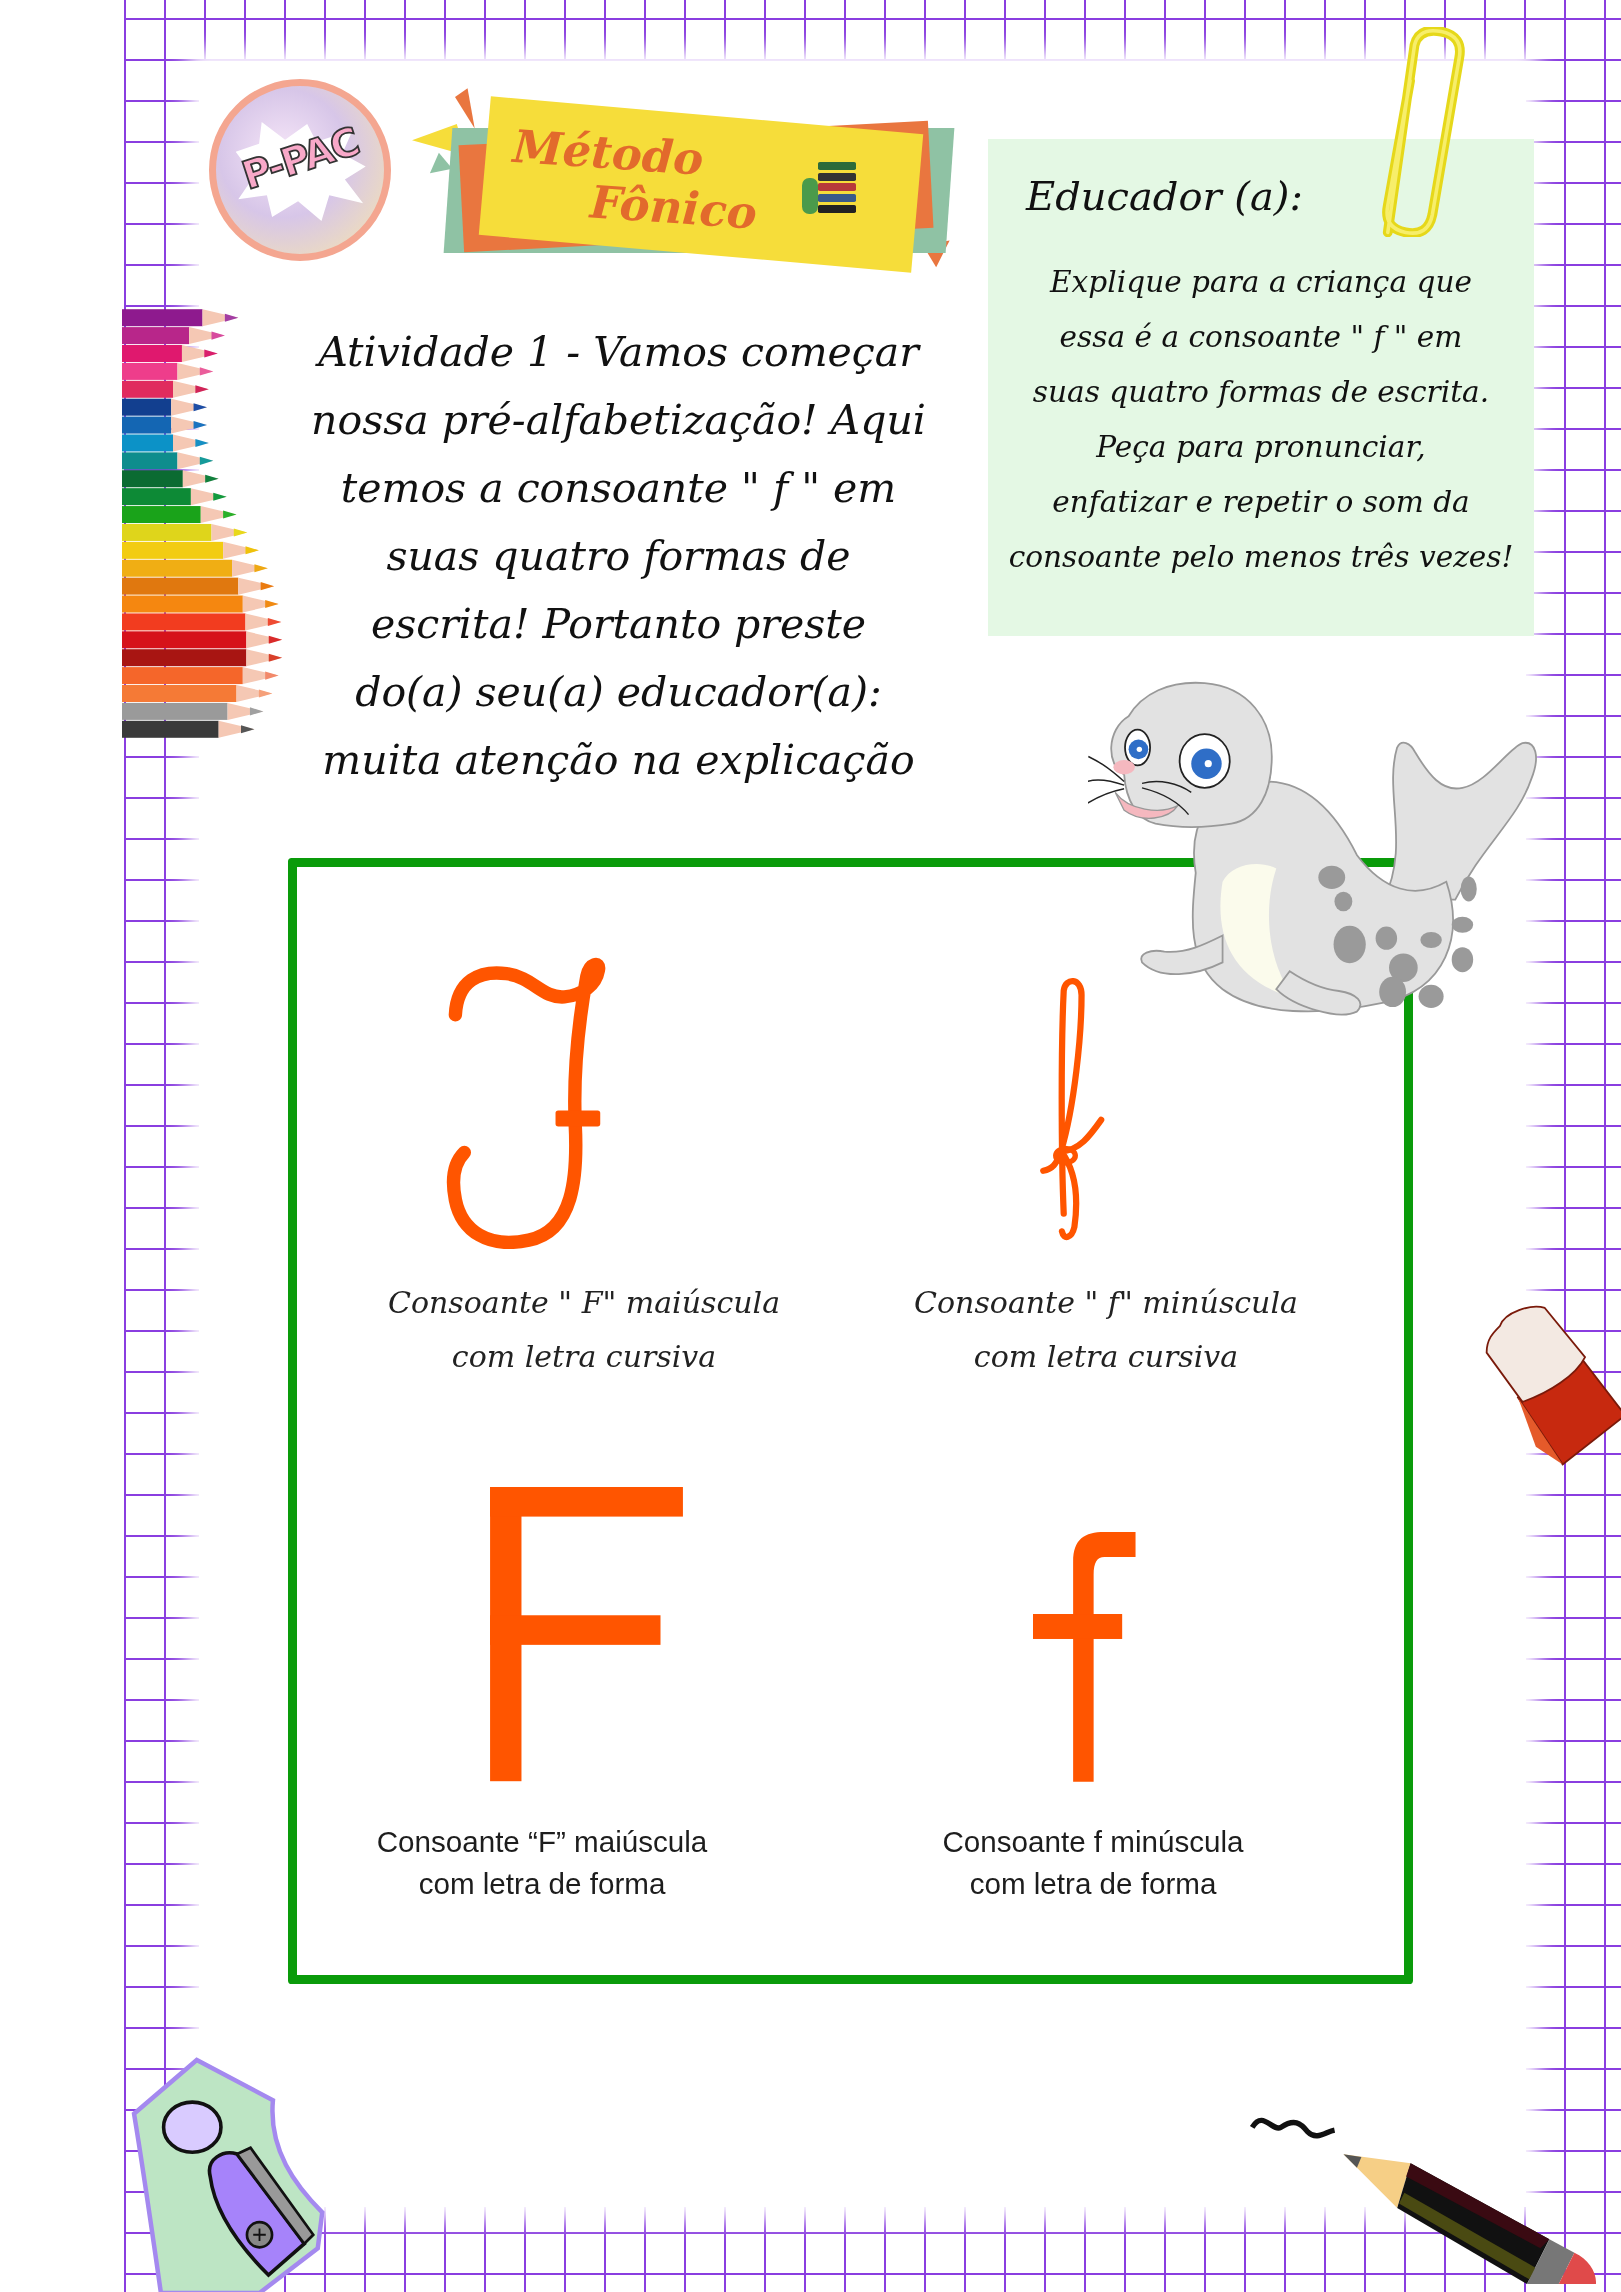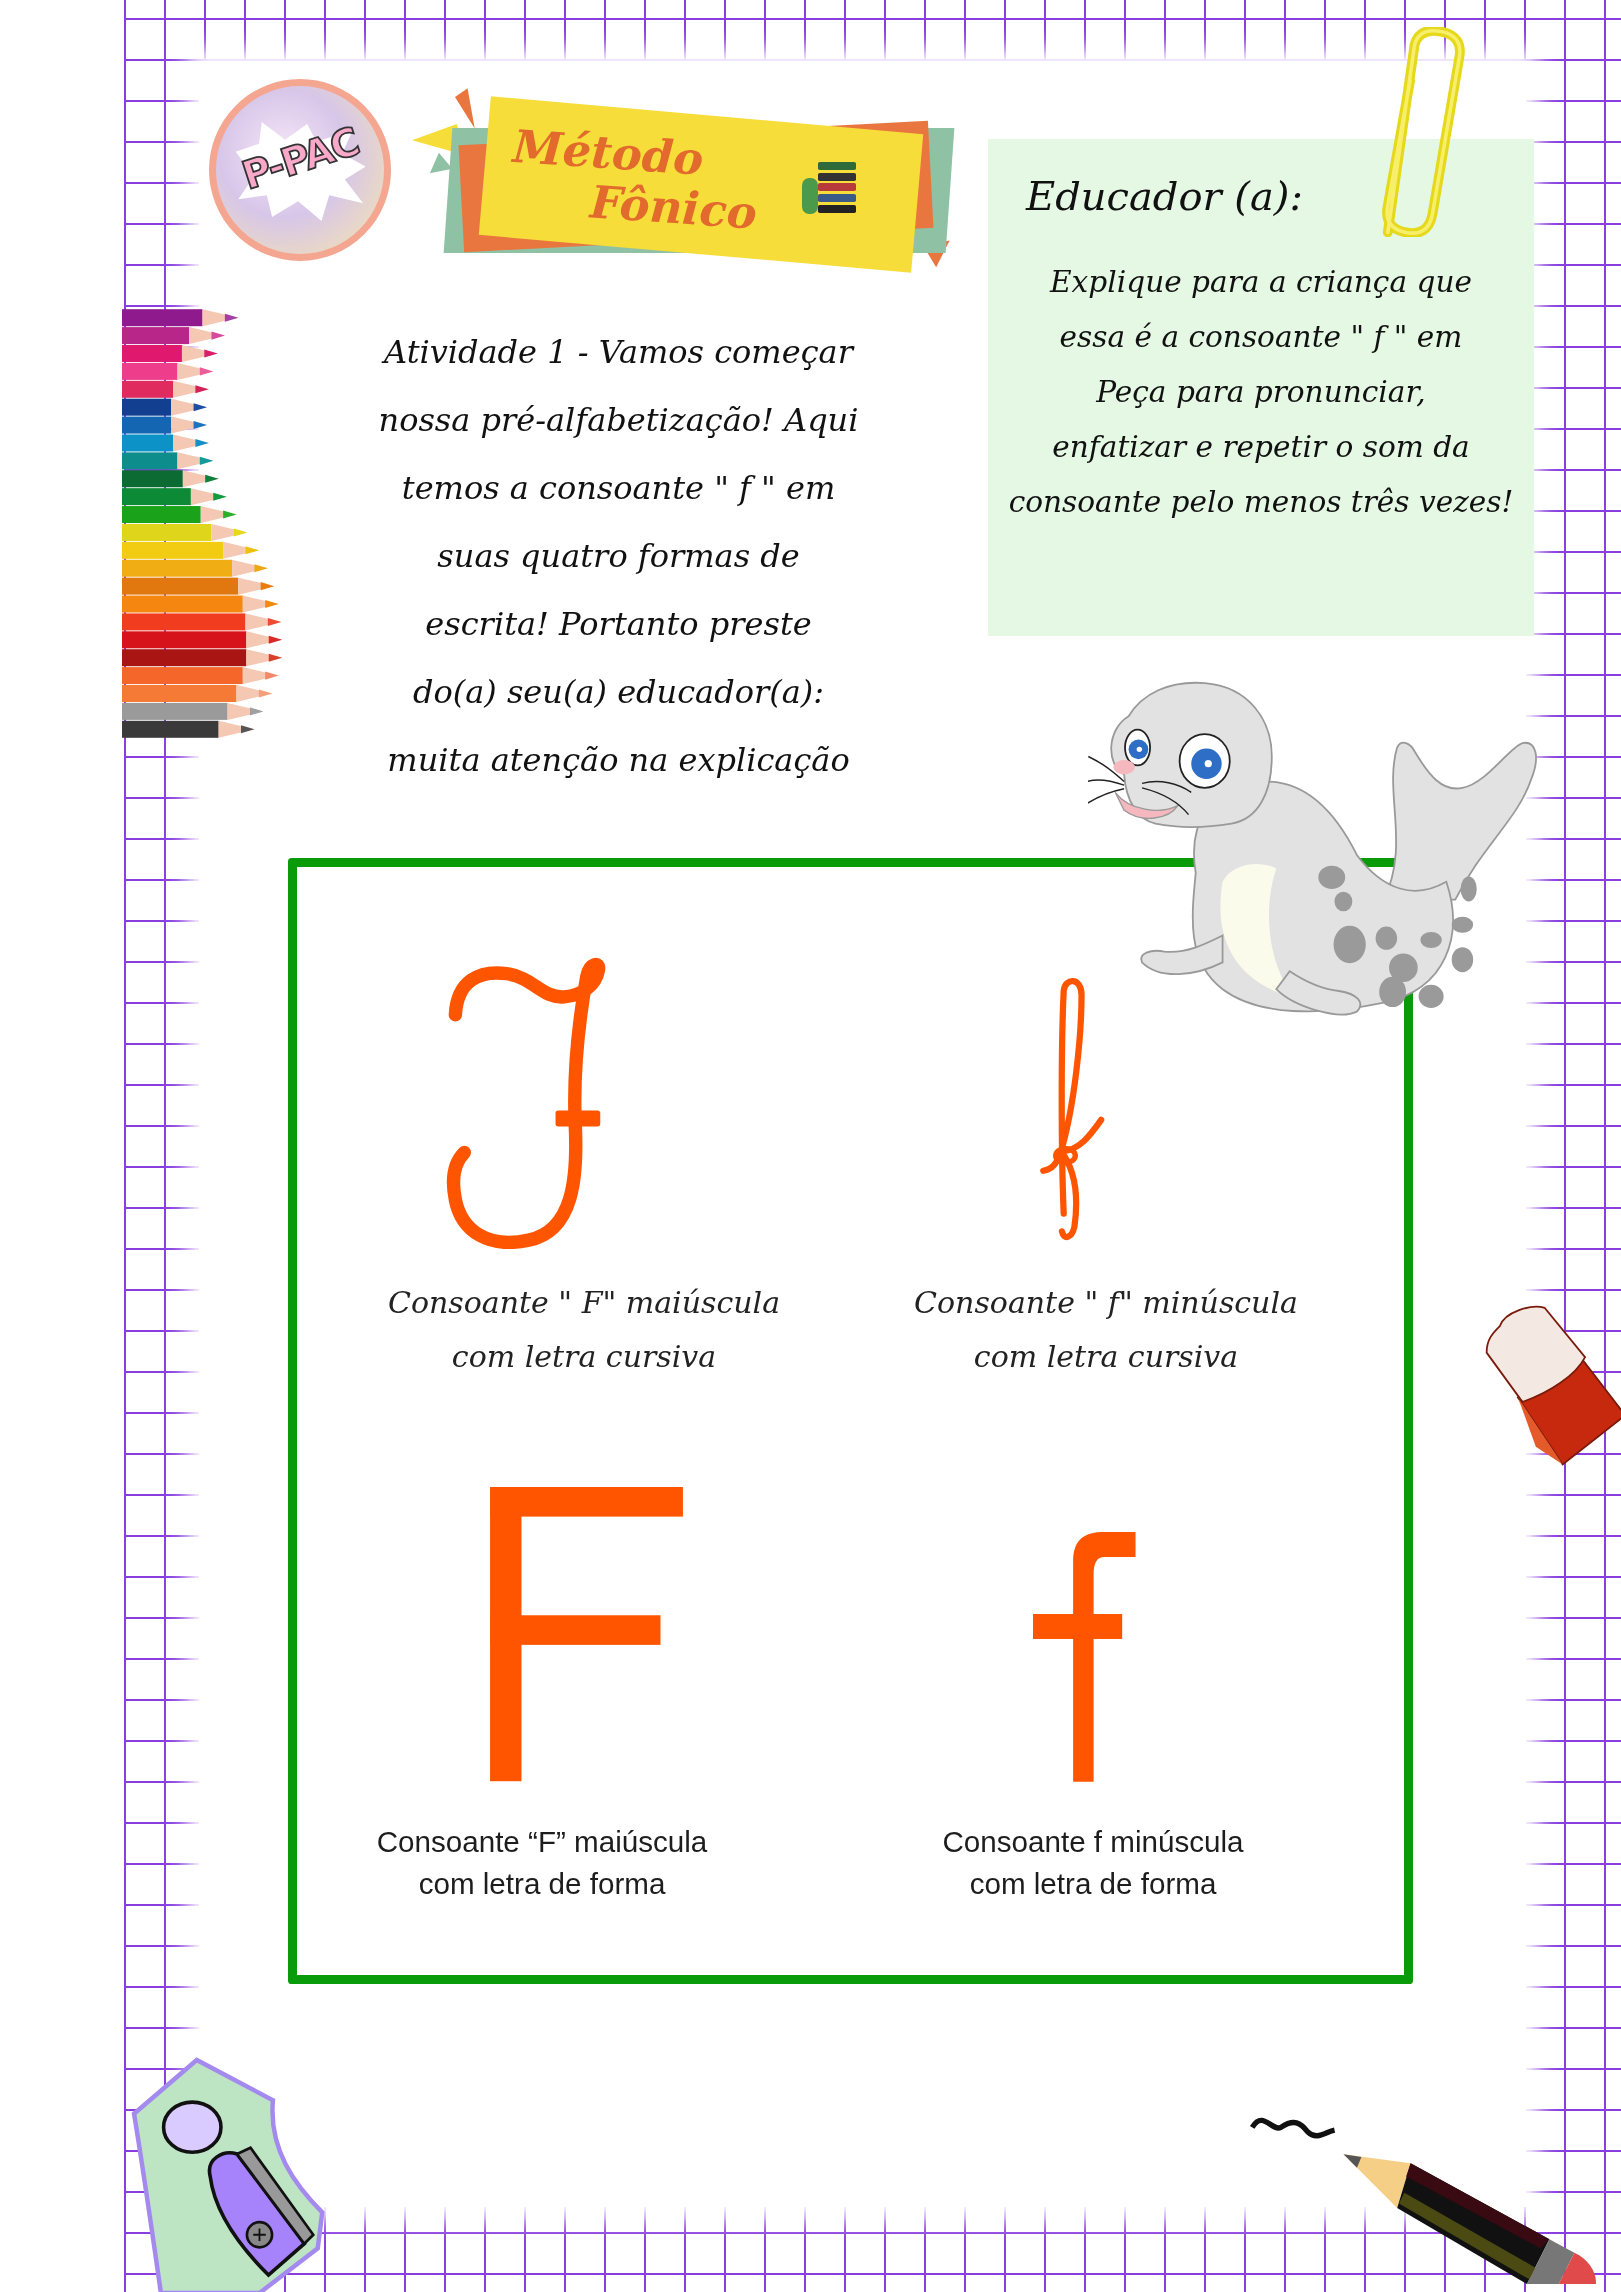--- a/index.html
+++ b/index.html
@@ -67,21 +67,21 @@
   }
   .edu-body {
     position:absolute; left:0; top:116px; width:546px; text-align:center;
     font-family:"DejaVu Serif", serif; font-style:italic; font-size:29.6px;
     line-height:55px; color:#111;
   }
   .edu-body div { white-space:nowrap; }
   .pencils { position:absolute; left:122px; top:309px; width:170px; height:497px; }
   .intro {
     position:absolute; left:296px; top:318px; width:645px; text-align:center;
-    font-family:"DejaVu Serif", serif; font-style:italic; font-size:32px;
+    font-family:"DejaVu Serif", serif; font-style:italic; font-size:41px;
     line-height:68px; color:#111;
   }
   .intro div { white-space:nowrap; }
   .letter-box {
     position:absolute; left:288px; top:858px; width:1125px; height:1126px;
     border:9.9px solid #0a9b0a; box-sizing:border-box; border-radius:3.6px;
   }
   .cursive-F { position:absolute; left:439px; top:945px; width:242px; height:304px; }
   .cursive-f { position:absolute; left:1012px; top:972px; width:107px; height:278px; }
   .print-F { position:absolute; left:490px; top:1487px; width:193px; height:296px; }
@@ -133,20 +133,21 @@
     <div style="top:45px;background:#222"></div>
     <div style="top:18px;left:0;width:16px;height:36px;background:#4b9a4b;border-radius:7.2px"></div>
   </div>
 </div>
 
 <div class="edu-card">
   <div class="edu-title">Educador (a):</div>
   <div class="edu-body">
     <div>Explique para a criança que</div>
     <div>essa é a consoante " f "  em</div>
+    <div>suas quatro formas de escrita.</div>
     <div>Peça para pronunciar,</div>
     <div>enfatizar e repetir o som da</div>
     <div>consoante pelo menos três vezes!</div>
   </div>
 </div>
 
 <svg class="paperclip" viewBox="0 0 130 235">
   <path d="M30 230 L60 20 Q65 0 90 5 Q115 10 110 35 L80 210 Q75 235 50 230 Q25 225 30 200 L55 60" fill="none" stroke="#e6d81a" stroke-width="11" stroke-linecap="round"></path>
   <path d="M30 230 L60 20 Q65 0 90 5 Q115 10 110 35 L80 210 Q75 235 50 230 Q25 225 30 200 L55 60" fill="none" stroke="#f7ee6a" stroke-width="4" stroke-linecap="round"></path>
 </svg>

